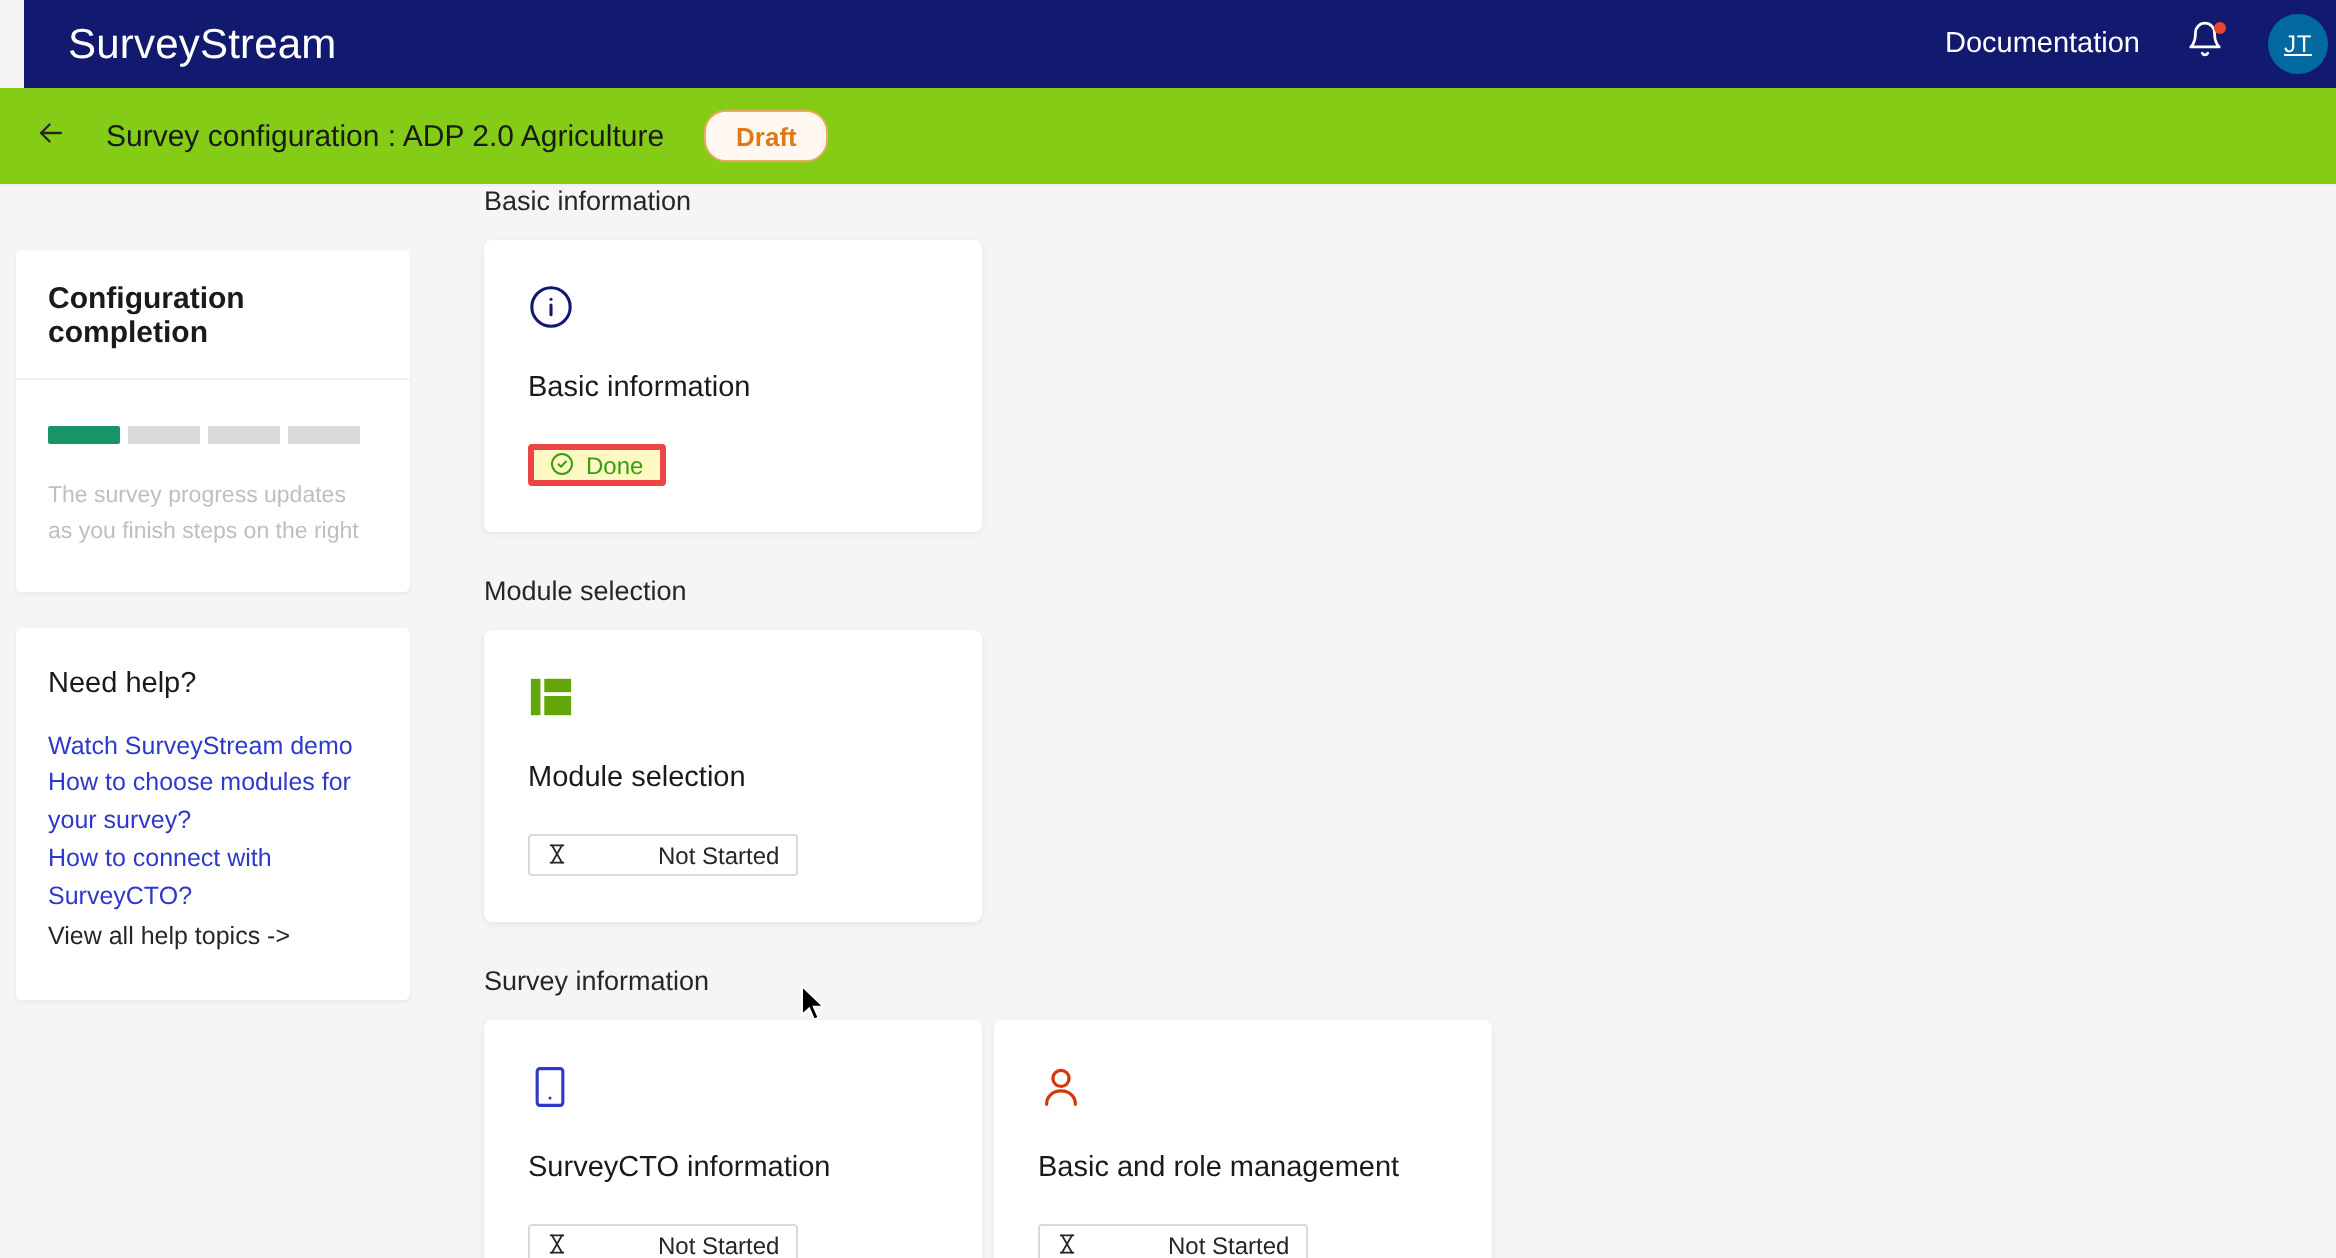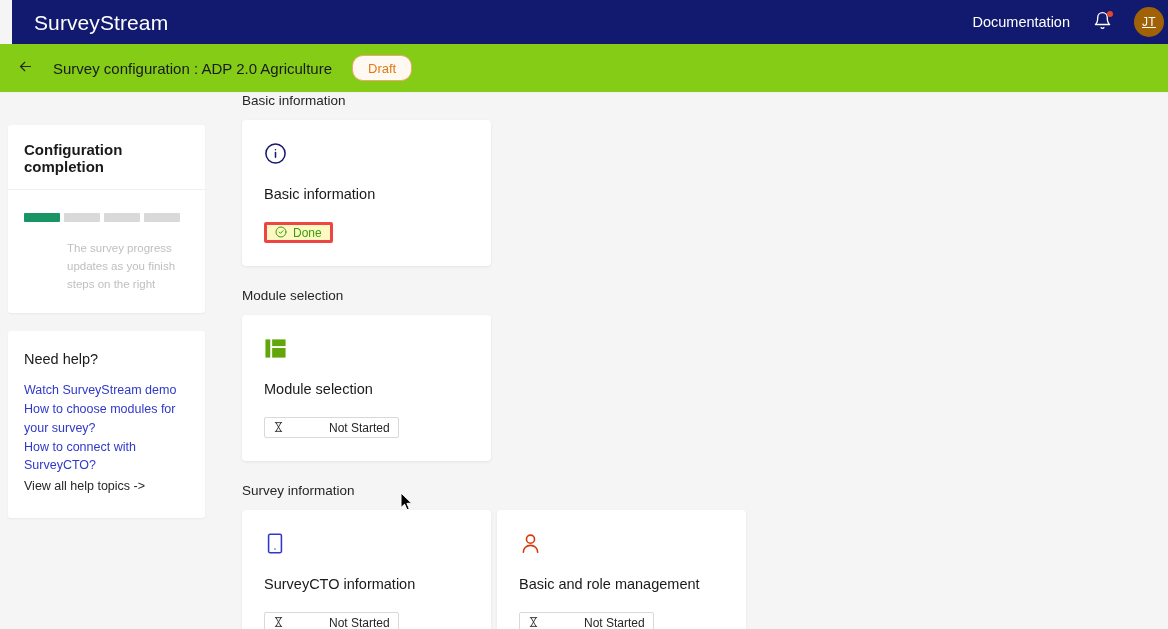--- a/index.html
+++ b/index.html
@@ -51,21 +51,21 @@
   .bell-dot {
     position: absolute;
     top: 0px; right: -1px;
     width: 6px; height: 6px;
     border-radius: 50%;
     background: #e8452c;
   }
   .avatar {
     width: 30px; height: 30px;
     border-radius: 50%;
-    background: #a16207;
+    background: #0369a1;
     color: #ffffff;
     font-size: 12px;
     display: flex;
     align-items: center;
     justify-content: center;
     letter-spacing: .3px;
     text-decoration: underline;
   }
 
   
@@ -98,20 +98,21 @@
     height: 18px;
     padding: 12px 15px;
     border: 1px solid #f0a868;
     border-radius: 11px;
     background: #fff9f2;
     color: #e07a18;
     font-size: 13px;
     display: flex;
     align-items: center;
     line-height: 1;
+    font-weight: bold;
   }
 
   
   .body-area {
     position: absolute;
     top: 93px; left: 0;
     width: 1168px;
     height: 536px;
     background: #f5f5f5;
   }
@@ -151,21 +152,20 @@
     border-radius: 1px;
   }
   .seg.filled { background: #199464; }
 
   .progress-note {
     margin-top: 18px;
     font-size: 11.5px;
     color: #bfbfbf;
     line-height: 1.55;
     max-width: 160px;
-    margin-left: 43px;
   }
 
   .help-panel { margin-top: 18px; padding: 20px 16px 22px 16px; }
   .help-title {
     font-size: 14.5px;
     color: #1a1a1a;
     margin-bottom: 14px;
   }
   .help-link {
     display: block;

